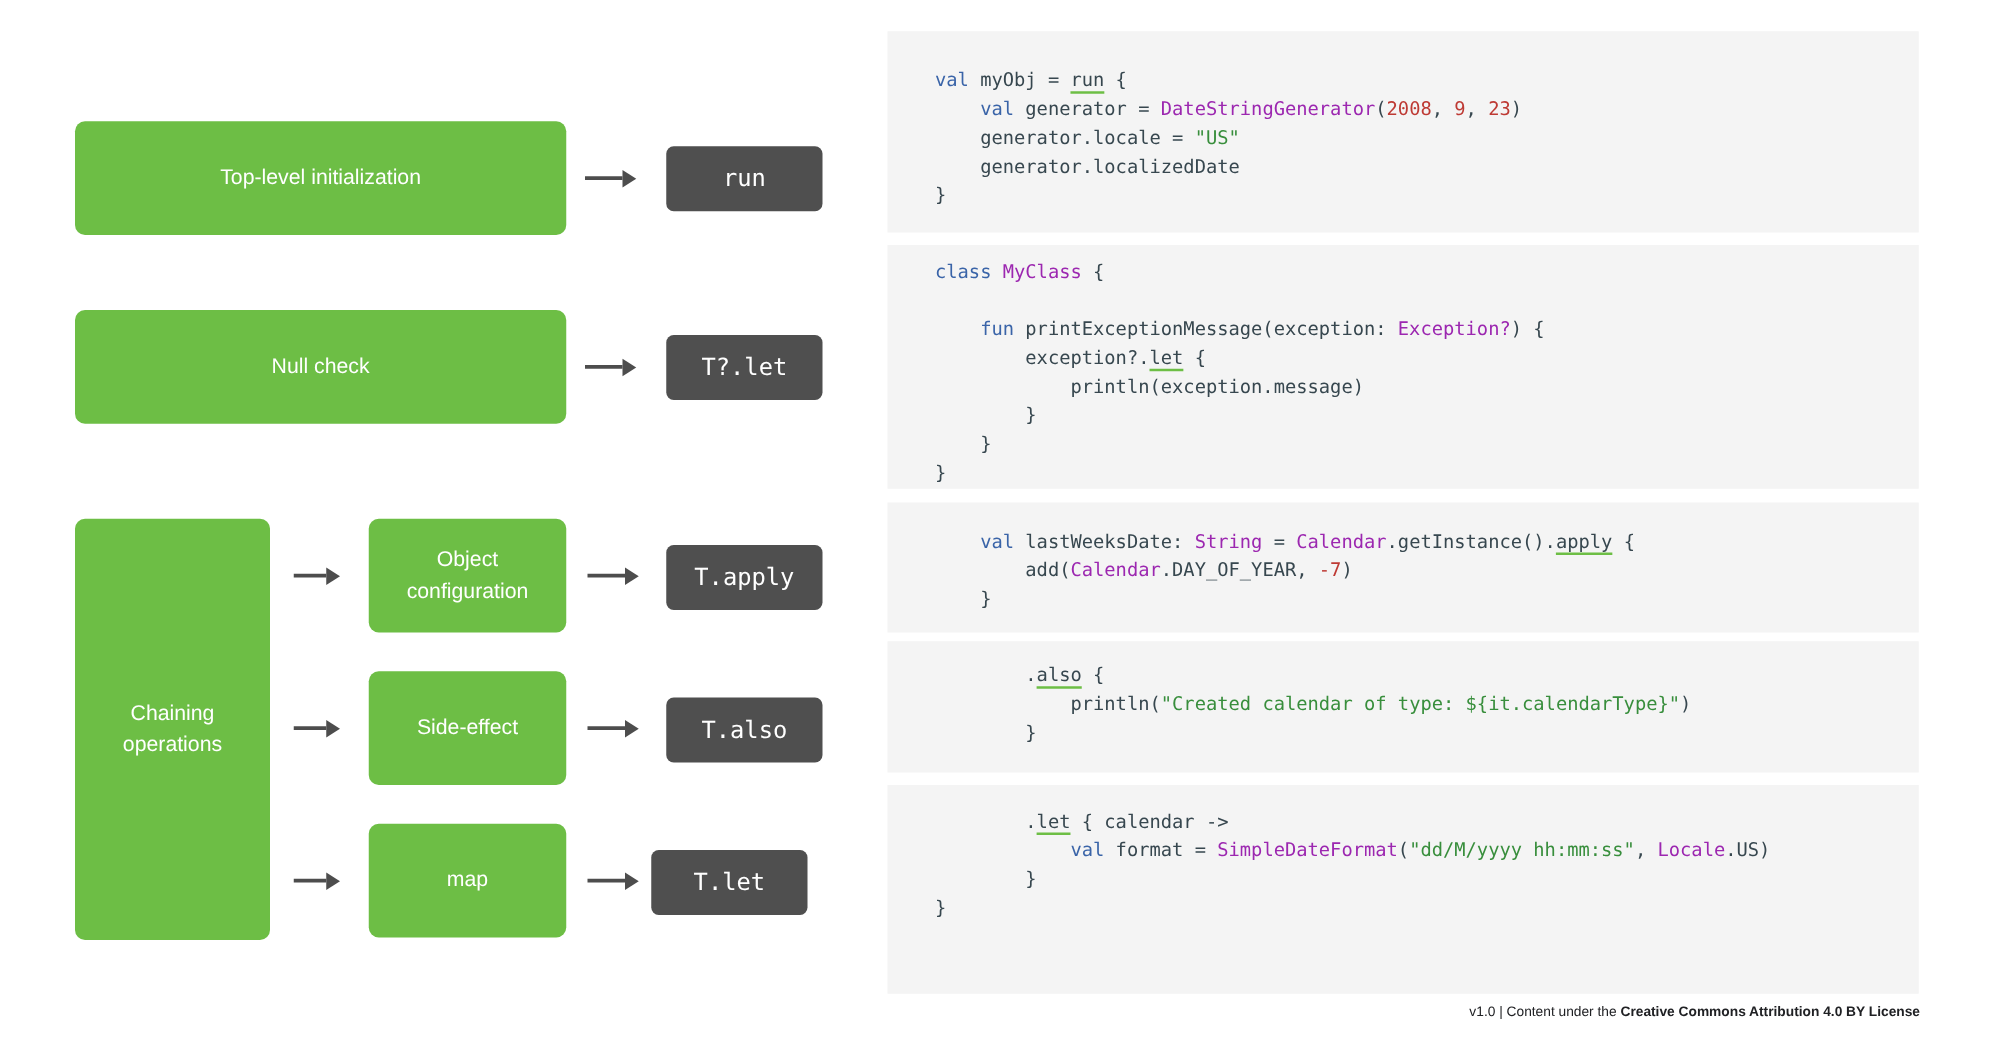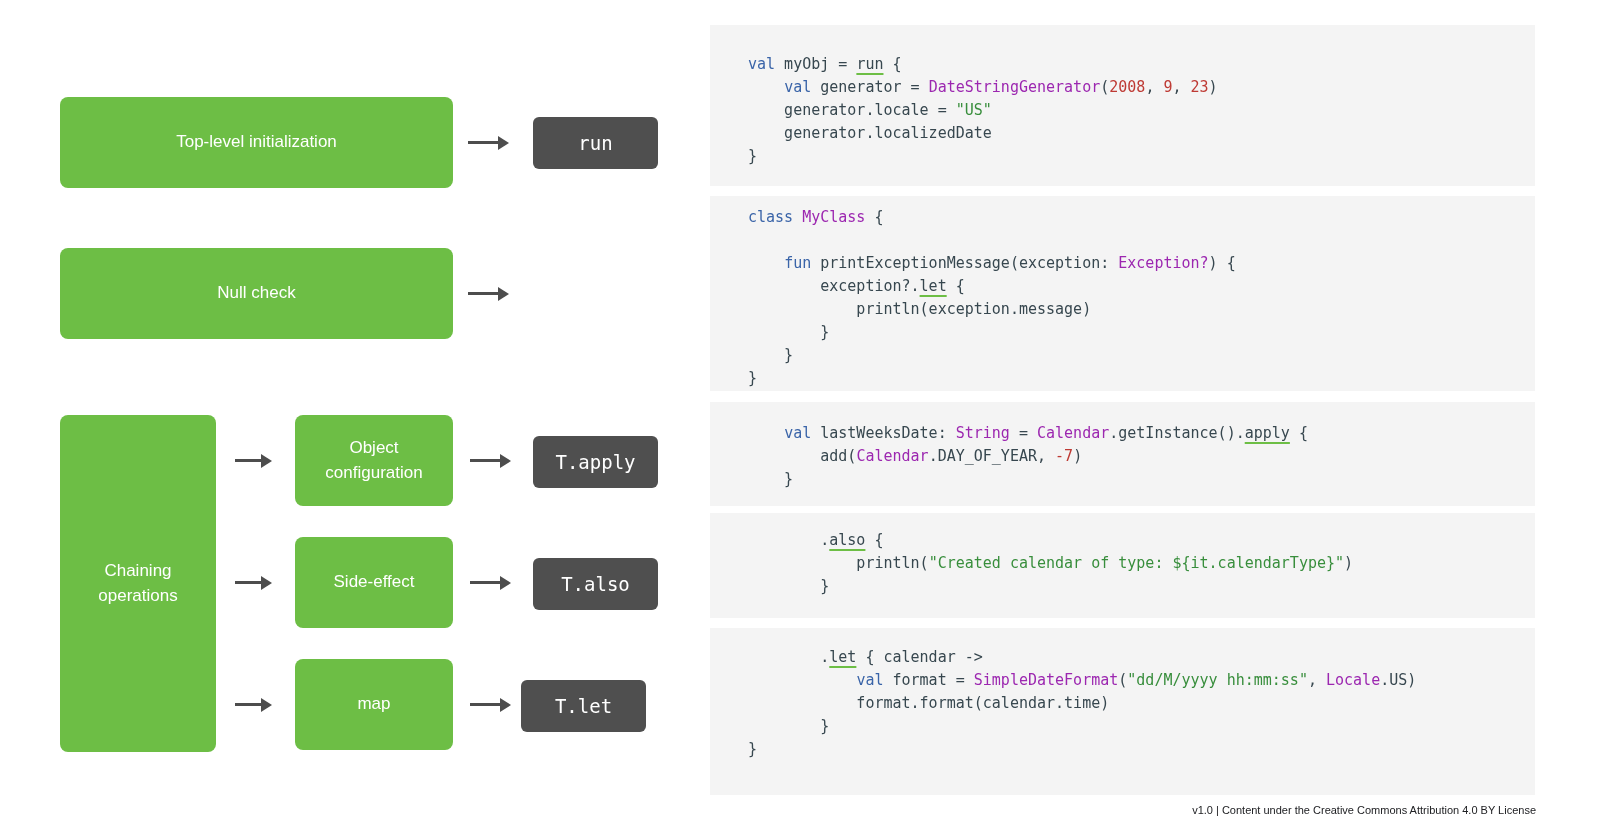--- a/index.html
+++ b/index.html
@@ -38,39 +38,42 @@
   .tok-str { color:var(--str,#388E3C); }
   .tok-fn  {
     color:var(--code-plain,#37474F);
     text-decoration:underline;
     text-decoration-color:var(--green,#6DBE45);
     text-decoration-thickness:2px;
     text-underline-offset:4px;
   }
 
   .footer { position:absolute; top:804px; right:64px; font-size:11px; color:#202124; }
-  .footer b { font-weight:normal; }
+  .footer b { font-weight:bold; }
 </style>
 </head>
 <body>
 
 <div class="canvas">
 
   <div class="gbox" style="left:60px;top:97px;width:393px;height:91px;">
     <span>Top-level initialization</span>
   </div>
   <div class="arrow" style="left:468px;top:141px;width:30px;"></div>
   <div class="dbox" style="left:533px;top:117px;width:125px;height:52px;">
     <span>run</span>
   </div>
 
   <div class="gbox" style="left:60px;top:248px;width:393px;height:91px;">
     <span>Null check</span>
   </div>
   <div class="arrow" style="left:468px;top:292px;width:30px;"></div>
+  <div class="dbox" style="left:533px;top:268px;width:125px;height:52px;">
+    <span>T?.let</span>
+  </div>
 
   <div class="gbox" style="left:60px;top:415px;width:156px;height:337px;">
     <span>Chaining operations</span>
   </div>
 
   <div class="arrow" style="left:235px;top:459px;width:26px;"></div>
   <div class="gbox" style="left:295px;top:415px;width:158px;height:91px;">
     <span>Object configuration</span>
   </div>
   <div class="arrow" style="left:470px;top:459px;width:30px;"></div>
@@ -119,21 +122,20 @@
       <div class="code-line"><span class="tok-p">    }</span></div>
     </div>
   <div class="panel" style="top:513px;height:105px;padding:16px 38px 0;">
       <div class="code-line"><span class="tok-p">        .</span><span class="tok-fn">also</span><span class="tok-p"> {</span></div>
       <div class="code-line"><span class="tok-p">            println(</span><span class="tok-str">"Created calendar of type: ${it.calendarType}"</span><span class="tok-p">)</span></div>
       <div class="code-line"><span class="tok-p">        }</span></div>
     </div>
   <div class="panel" style="top:628px;height:167px;padding:18px 38px 0;">
       <div class="code-line"><span class="tok-p">        .</span><span class="tok-fn">let</span><span class="tok-p"> { calendar -&gt;</span></div>
       <div class="code-line"><span class="tok-p">            </span><span class="tok-kw">val</span><span class="tok-p"> format = </span><span class="tok-cls">SimpleDateFormat</span><span class="tok-p">(</span><span class="tok-str">"dd/M/yyyy hh:mm:ss"</span><span class="tok-p">, </span><span class="tok-cls">Locale</span><span class="tok-p">.US)</span></div>
-      <div class="code-line"><span class="tok-p">            format.format(calendar.time)</span></div>
       <div class="code-line"><span class="tok-p">        }</span></div>
       <div class="code-line"><span class="tok-p">}</span></div>
     </div>
 
   <div class="footer">
     <span>v1.0 | Content under the </span><b>Creative Commons Attribution 4.0 BY License</b>
   </div>
 
 </div>
 

